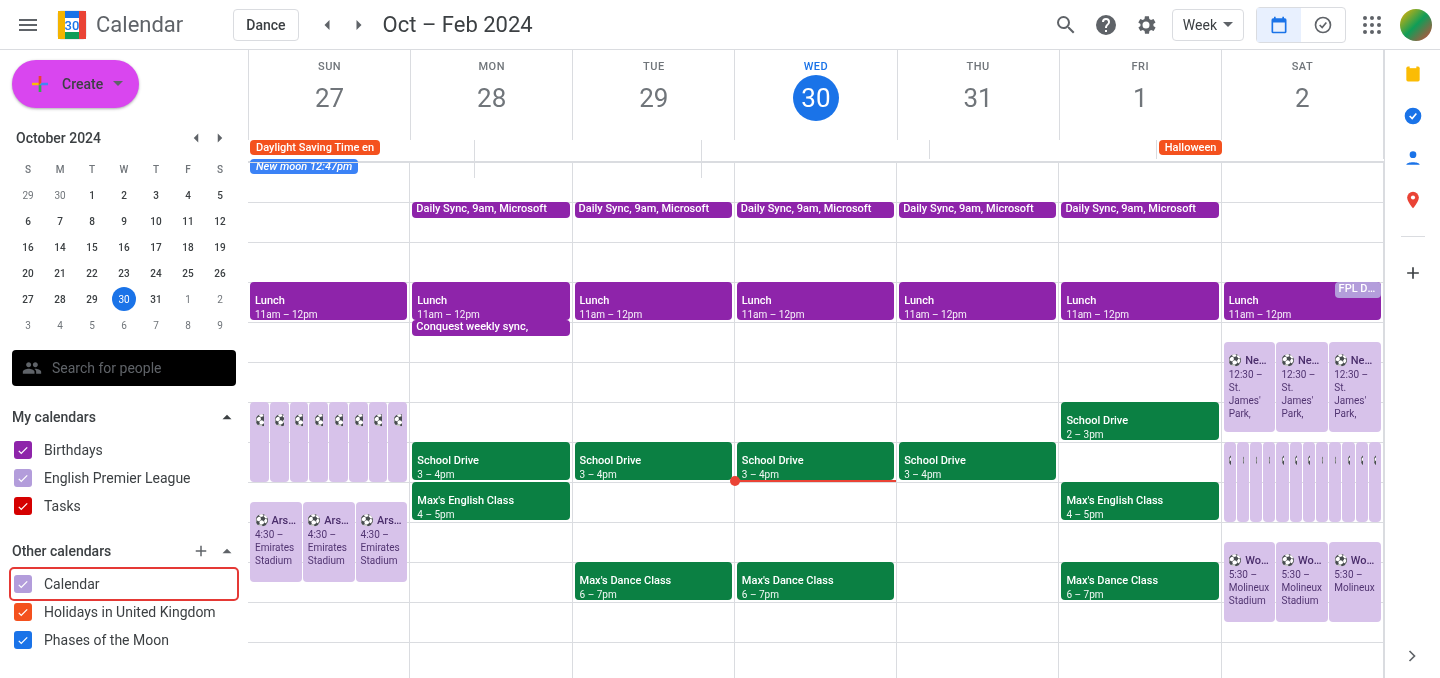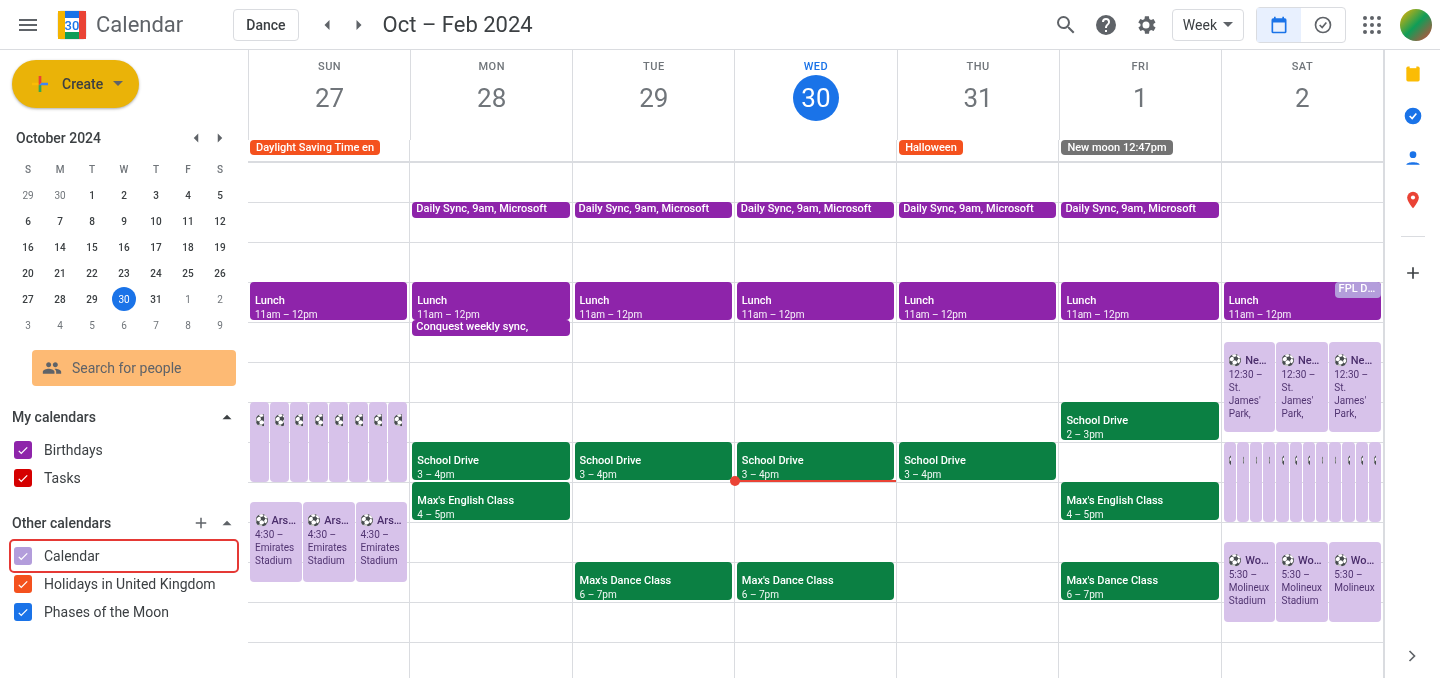--- a/index.html
+++ b/index.html
@@ -20,36 +20,36 @@
 .view-switch { border: 1px solid #dadce0; border-radius: 4px; padding: 7px 10px; font-size: 14px; color: #3c4043; display: flex; align-items: center; gap: 6px; cursor: pointer; margin: 0 6px; }
 .seg { border: 1px solid #dadce0; border-radius: 4px; display: flex; margin: 0 6px; }
 .seg > div { width: 44px; height: 34px; display: flex; align-items: center; justify-content: center; cursor: pointer; color: #5f6368; }
 .seg > div.active { background: #e8f0fe; color: #1a73e8; }
 .seg > div svg { width: 20px; height: 20px; fill: currentColor; }
 .avatar { width: 32px; height: 32px; border-radius: 50%; background: linear-gradient(135deg,#f4b400,#0f9d58,#db4437); margin-left: 8px; cursor: pointer; }
 
 
 .main { display: flex; height: 628px; }
 .sidebar { width: 248px; padding: 10px 12px 0 12px; overflow: hidden; }
-.create-btn { display: inline-flex; align-items: center; gap: 10px; padding: 12px 16px; border-radius: 28px; box-shadow: 0 1px 3px rgba(60,64,67,.3), 0 1px 2px rgba(60,64,67,.15); background: #eab308; cursor: pointer; font-size: 14px; color: #3c4043; font-weight: 500; }
+.create-btn { display: inline-flex; align-items: center; gap: 10px; padding: 12px 16px; border-radius: 28px; box-shadow: 0 1px 3px rgba(60,64,67,.3), 0 1px 2px rgba(60,64,67,.15); background: #d946ef; cursor: pointer; font-size: 14px; color: #3c4043; font-weight: 500; }
 .plus-icon { width: 24px; height: 24px; }
 
 .mini-header { display: flex; align-items: center; justify-content: space-between; margin-top: 18px; padding: 0 4px; }
 .mini-title { font-size: 14px; color: #3c4043; font-weight: 500; }
 .mini-nav { display: flex; }
 .mini-nav div { width: 24px; height: 24px; display: flex; align-items: center; justify-content: center; cursor: pointer; color: #5f6368; }
 .mini-nav svg { width: 18px; height: 18px; fill: currentColor; }
 
 .mini-grid { display: grid; grid-template-columns: repeat(7, 1fr); gap: 0; margin-top: 6px; }
 .mini-grid div { height: 26px; display: flex; align-items: center; justify-content: center; font-size: 10px; color: #70757a; cursor: pointer; }
 .mini-grid .dow { font-weight: 500; cursor: default; }
 .mini-grid .cur { color: #3c4043; font-weight: 500; }
 .mini-grid .today { background: #1a73e8; color: #fff; border-radius: 50%; width: 24px; height: 24px; margin: auto; }
 
-.search-people { margin-top: 12px; background: #fdba74; border-radius: 4px; padding: 8px 10px; display: flex; align-items: center; gap: 10px; color: #5f6368; font-size: 14px; cursor: text; margin-left: 20px; }
+.search-people { margin-top: 12px; background: #000000; border-radius: 4px; padding: 8px 10px; display: flex; align-items: center; gap: 10px; color: #5f6368; font-size: 14px; cursor: text; }
 .search-people svg { width: 20px; height: 20px; fill: currentColor; }
 
 .section-head { display: flex; align-items: center; justify-content: space-between; margin-top: 18px; cursor: pointer; font-size: 14px; color: #3c4043; font-weight: 500; padding: 4px 0; }
 .section-head .actions { display: flex; gap: 8px; color: #5f6368; }
 .section-head svg { width: 18px; height: 18px; fill: currentColor; }
 
 .cal-list { margin-top: 6px; }
 .cal-item { display: flex; align-items: center; gap: 12px; padding: 5px 2px; font-size: 14px; color: #3c4043; cursor: pointer; }
 .checkbox { width: 18px; height: 18px; border-radius: 3px; display: flex; align-items: center; justify-content: center; flex-shrink: 0; }
 .checkbox svg { width: 14px; height: 14px; fill: #fff; }
@@ -60,21 +60,21 @@
 .time-col { width: 56px; text-align: right; padding-right: 6px; font-size: 10px; color: #70757a; position: relative; }
 .time-col .tz { position: absolute; top: 18px; right: 6px; }
 .time-col .hour { position: absolute; right: 6px; transform: translateY(-50%); }
 .days { flex: 1; display: grid; grid-template-columns: repeat(7, 1fr); position: relative; border-left: 1px solid #dadce0; }
 .day-header { height: 90px; text-align: center; padding-top: 10px; border-right: 1px solid #dadce0; }
 .day-header .dow { font-size: 11px; color: #70757a; font-weight: 500; letter-spacing: 0.5px; }
 .day-header .dnum { font-size: 26px; color: #70757a; margin-top: 2px; display: inline-flex; width: 46px; height: 46px; align-items: center; justify-content: center; border-radius: 50%; }
 .day-header.today .dnum { background: #1a73e8; color: #fff; }
 .day-header.today .dow { color: #1a73e8; }
 
-.allday-row { display: grid; grid-template-columns: repeat(7, 1fr); height: 22px; border-bottom: 1px solid #dadce0; }
+.allday-row { display: grid; grid-template-columns: repeat(5, 1fr); height: 22px; border-bottom: 1px solid #dadce0; }
 .allday-cell { border-right: 1px solid #dadce0; padding: 0 2px; }
 .chip { font-size: 11px; color: #fff; border-radius: 4px; padding: 1px 6px; white-space: nowrap; overflow: hidden; cursor: pointer; font-weight: 500; display: inline-block; max-width: 100%; }
 
 .hours-grid { display: grid; grid-template-columns: repeat(7, 1fr); position: relative; }
 .day-col { border-right: 1px solid #dadce0; position: relative; height: 520px; }
 .hour-line { position: absolute; left: 0; right: 0; border-top: 1px solid #dadce0; }
 
 .event { position: absolute; left: 2px; right: 2px; border-radius: 4px; padding: 12px 5px; color: #fff; font-size: 11px; overflow: hidden; cursor: pointer; line-height: 1.3; }
 .event .title { font-weight: 500; white-space: nowrap; overflow: hidden; text-overflow: ellipsis; }
 .event .time { font-size: 10px; opacity: 0.95; }
@@ -281,20 +281,28 @@
     <div class="cal-list" id="my-cals">
         <div class="cal-item">
           <div class="checkbox" style="background: rgb(142, 36, 170);">
             <svg viewBox="0 0 24 24">
               <path d="M9 16.2l-3.5-3.5L4 14.2 9 19.2 20 8.2l-1.5-1.5z"></path>
             </svg>
           </div>
           <span>Birthdays</span>
         </div>
         <div class="cal-item">
+          <div class="checkbox" style="background: rgb(179, 157, 219);">
+            <svg viewBox="0 0 24 24">
+              <path d="M9 16.2l-3.5-3.5L4 14.2 9 19.2 20 8.2l-1.5-1.5z"></path>
+            </svg>
+          </div>
+          <span>English Premier League</span>
+        </div>
+        <div class="cal-item">
           <div class="checkbox" style="background: rgb(213, 0, 0);">
             <svg viewBox="0 0 24 24">
               <path d="M9 16.2l-3.5-3.5L4 14.2 9 19.2 20 8.2l-1.5-1.5z"></path>
             </svg>
           </div>
           <span>Tasks</span>
         </div>
       </div>
 
     <div class="section-head">
@@ -348,21 +356,21 @@
           <div class="day-header"><div class="dow">SAT</div><div class="dnum">2</div></div>
         </div>
       <div style="display:flex;">
         <div style="flex:1;">
           <div class="allday-row" id="allday-row">
               <div class="allday-cell"><div class="chip" style="background: rgb(244, 81, 30);">Daylight Saving Time en</div></div>
               <div class="allday-cell"></div>
               <div class="allday-cell"></div>
               <div class="allday-cell"></div>
               <div class="allday-cell"><div class="chip" style="background: rgb(244, 81, 30);">Halloween</div></div>
-              <div class="allday-cell"><div class="chip" style="background: #737373;">New moon 12:47pm</div></div>
+              <div class="allday-cell"><div class="chip" style="background: #3b82f6; font-style: italic;">New moon 12:47pm</div></div>
               <div class="allday-cell"></div>
             </div>
           <div class="hours-grid" id="hours-grid">
               <div class="day-col">
                 <div class="hour-line" style="top: 0px;"></div>
                 <div class="hour-line" style="top: 40px;"></div>
                 <div class="hour-line" style="top: 80px;"></div>
                 <div class="hour-line" style="top: 120px;"></div>
                 <div class="hour-line" style="top: 160px;"></div>
                 <div class="hour-line" style="top: 200px;"></div>

